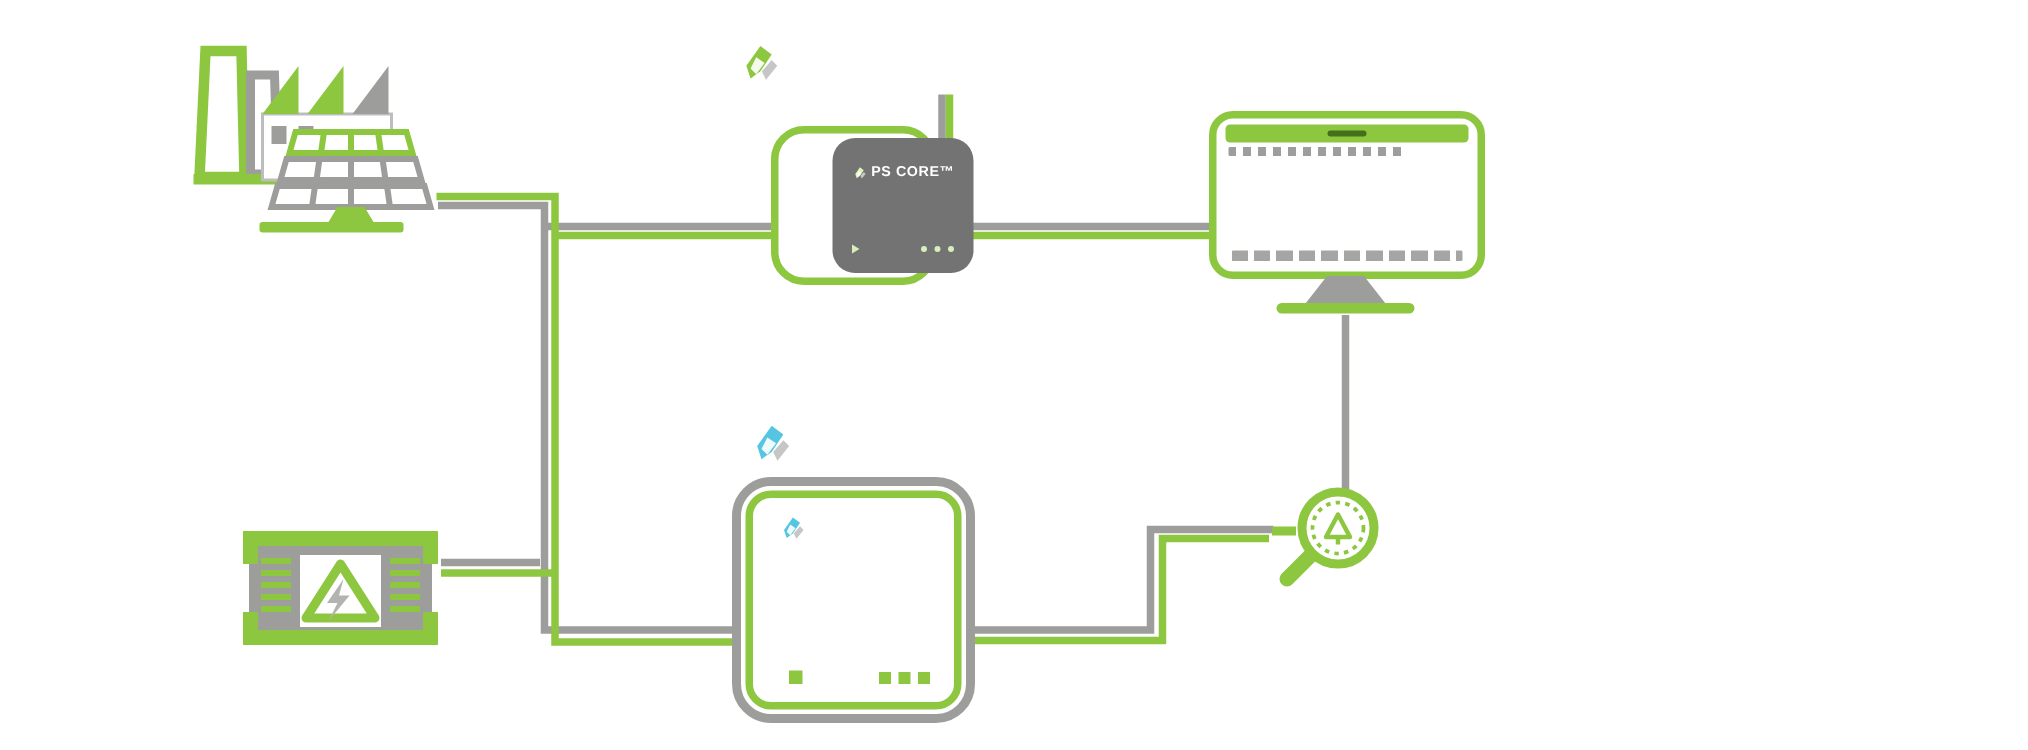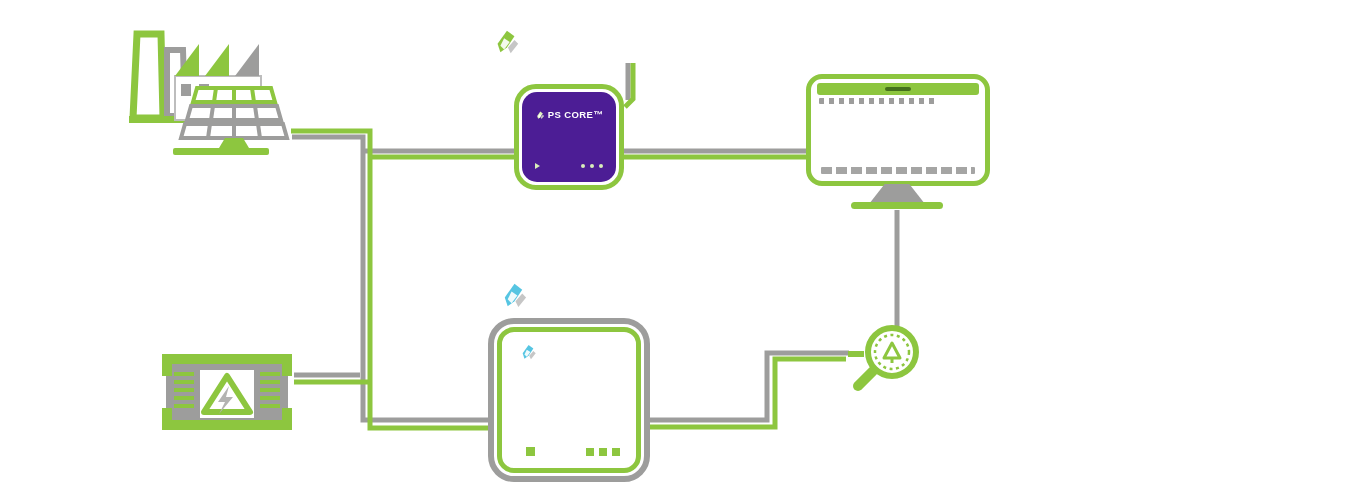--- a/index.html
+++ b/index.html
@@ -7,21 +7,21 @@
   .canvas{position:relative;width:1352px;height:500px;background:#ffffff;overflow:hidden;}
 
   svg{display:block;}
   .abs{position:absolute;}
 
   
   #connectors{position:absolute;left:0;top:0;}
 
   
   .pscore{position:absolute;left:514px;top:84px;width:110px;height:106px;border:5px solid #8dc63f;border-radius:22px;background:#fff;box-sizing:border-box;padding:3px;}
-  .pscore-inner{width:100%;height:100%;background:#4c1d95;border-radius:15px;position:relative;}
+  .pscore-inner{width:100%;height:100%;background:#737373;border-radius:15px;position:relative;margin-left:33px;}
   .pscore-label-row{position:absolute;top:17px;left:0;width:100%;display:flex;justify-content:center;align-items:center;gap:3px;}
   .pscore-label{color:#ffffff;font-size:9.5px;font-weight:bold;letter-spacing:.4px;white-space:nowrap;}
   .pscore-mark{position:absolute;left:13px;bottom:13px;width:0;height:0;border-left:5px solid #d9eebb;border-top:3px solid transparent;border-bottom:3px solid transparent;}
   .pscore-dots{position:absolute;right:13px;bottom:14px;display:flex;gap:5px;}
   .pscore-dots i{width:4px;height:4px;border-radius:50%;background:#d9eebb;}
 
   
   .monitor{position:absolute;left:806px;top:74px;width:184px;height:112px;border:5px solid #8dc63f;border-radius:16px;background:#fff;box-sizing:border-box;padding:4px 6px;}
   .titlebar{height:12px;background:#8dc63f;border-radius:3px;position:relative;}
   .titlebar-microtext{position:absolute;left:50%;top:4px;width:26px;height:4px;margin-left:-13px;background:#44701c;border-radius:2px;}

